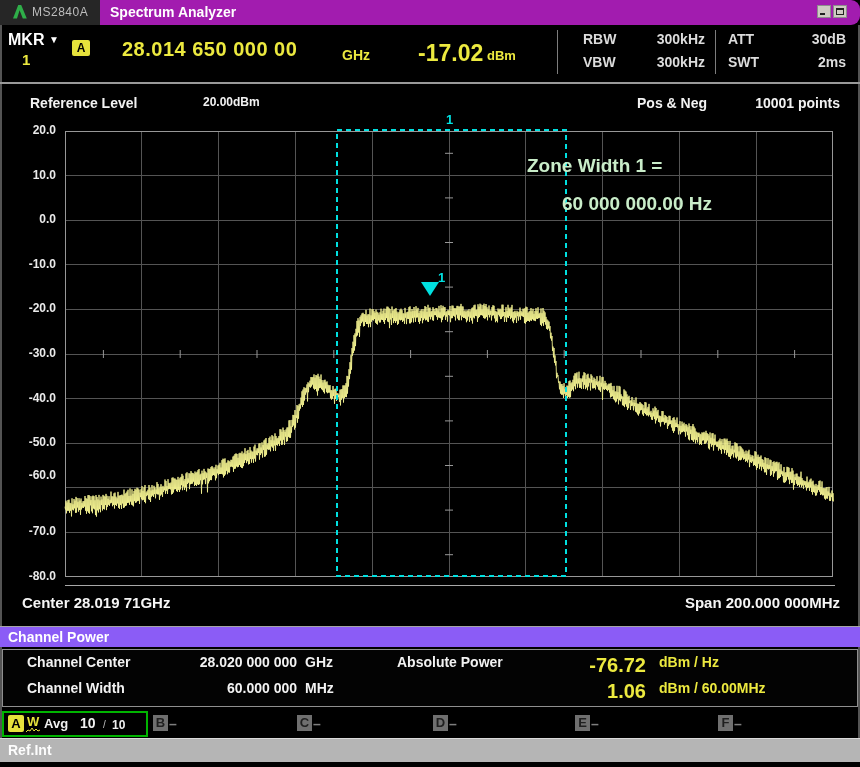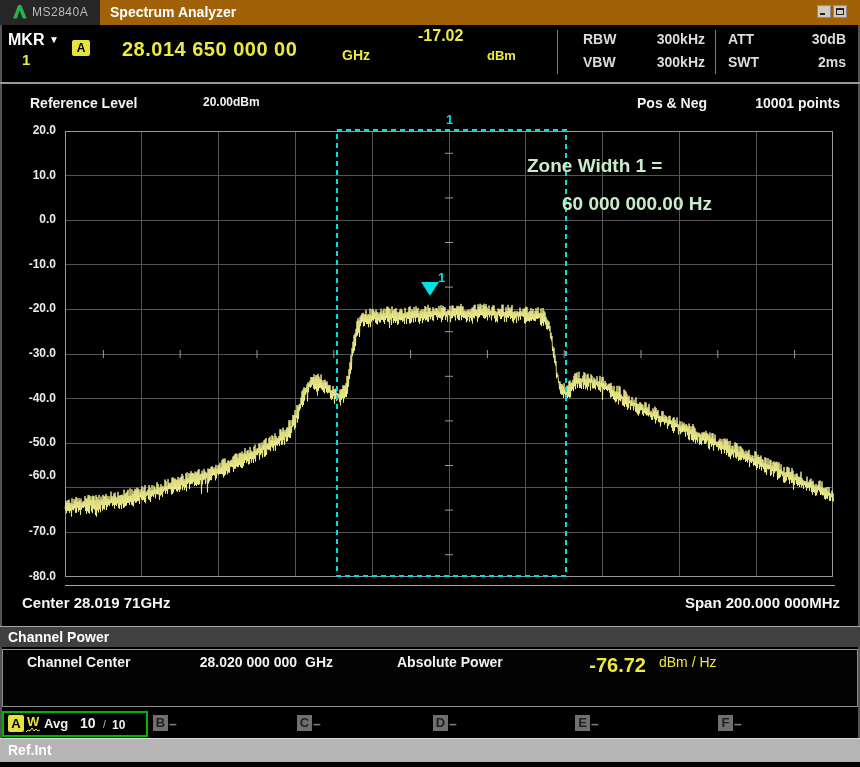--- a/index.html
+++ b/index.html
@@ -6,39 +6,39 @@
   html,body { background:#1a1a1a; }
   .screen {
     position:relative; width:860px; height:767px; background:#000;
     font-family:"Liberation Sans", sans-serif; overflow:hidden;
   }
 
   
   .frame { position:absolute; top:25px; height:713px; width:2px; background:#545454; }
 
   
-  .titlebar { position:absolute; top:0; left:0; width:860px; height:25px; background:#a16207; }
+  .titlebar { position:absolute; top:0; left:0; width:860px; height:25px; background:#a21caf;border-radius:9px; }
   .logo-area { position:absolute; top:0; left:0; width:100px; height:25px; background:#262626; }
   .logo { position:absolute; left:12px; top:4px; }
   .model { position:absolute; left:32px; top:5px; color:#bdbdbd; font-size:12px; letter-spacing:.5px; }
   .app-title { position:absolute; left:110px; top:4px; color:#fff; font-size:14px; font-weight:bold; }
   .winbtn { position:absolute; top:5px; width:14px; height:13px; background:#cfcbc3; border:1px solid #8d8d8d; }
   .winbtn.min::after { content:""; position:absolute; left:2px; right:5px; bottom:2px; height:2px; background:#222; }
   .winbtn.max::after { content:""; position:absolute; left:2px; top:2px; right:2px; bottom:2px; border:1px solid #222; border-top-width:2px; }
 
   
   .markerbar { position:absolute; top:25px; left:0; width:860px; height:59px; border-bottom:2px solid #9a9a9a; }
   .mkr-label { position:absolute; left:8px; top:6px; color:#fff; font-size:16px; font-weight:bold; }
   .mkr-drop  { color:#fff; font-size:10px; vertical-align:2px; }
   .mkr-num { position:absolute; left:22px; top:26px; color:#ece93f; font-size:15px; font-weight:bold; }
   .badge-a { position:absolute; left:72px; top:15px; width:18px; height:16px; background:#e6e23c; color:#000;
              font-size:12px; font-weight:bold; text-align:center; line-height:16px; border-radius:2px; }
   .freq-val { position:absolute; left:122px; top:13px; color:#ece93f; font-size:20px; font-weight:bold; letter-spacing:.5px; }
   .freq-unit { position:absolute; left:342px; top:22px; color:#ece93f; font-size:14px; font-weight:bold; }
-  .level-val { position:absolute; left:418px; top:2px; color:#ece93f; font-size:16px; font-weight:bold; }
+  .level-val { position:absolute; left:418px; top:15px; color:#ece93f; font-size:23px; font-weight:bold; }
   .level-unit { position:absolute; left:487px; top:23px; color:#ece93f; font-size:13px; font-weight:bold; }
   .vdiv { position:absolute; top:5px; width:1px; height:44px; background:#7d7d7d; }
   .set-label { position:absolute; color:#dcdcdc; font-size:14px; font-weight:bold; }
   .set-value { position:absolute; color:#dcdcdc; font-size:14px; font-weight:bold; text-align:right; }
 
   
   .graph { position:absolute; top:84px; left:0; width:860px; height:542px; }
   .ref-label { position:absolute; left:30px; top:11px; color:#f2f2f2; font-size:14px; font-weight:bold; }
   .ref-value { position:absolute; left:203px; top:11px; color:#f2f2f2; font-size:12px; font-weight:bold; }
   .det-mode { position:absolute; left:637px; top:11px; color:#f2f2f2; font-size:14px; font-weight:bold; }
@@ -48,30 +48,30 @@
   .plot svg { position:absolute; left:0; top:0; overflow:visible; }
   .zone-num { position:absolute; left:381px; top:-19px; color:#00e0e0; font-size:13px; font-weight:bold; }
   .marker-num { position:absolute; left:373px; top:139px; color:#00e0e0; font-size:13px; font-weight:bold; }
   .zone-line1 { position:absolute; left:527px; top:71px; color:#c9edc9; font-size:19px; font-weight:bold; }
   .zone-line2 { position:absolute; left:562px; top:109px; color:#c9edc9; font-size:19px; font-weight:bold; }
   .bottom-sep { position:absolute; left:65px; top:501px; width:770px; height:1px; background:#a8a8a8; }
   .center-label { position:absolute; left:22px; top:510px; color:#f5f5f5; font-size:15px; font-weight:bold; }
   .span-label { position:absolute; left:600px; width:240px; text-align:right; top:510px; color:#f5f5f5; font-size:15px; font-weight:bold; }
 
   
-  .chp-header { position:absolute; top:626px; left:0; width:860px; height:21px; background:#404040; border-top:1px solid #a6a6a6; }
+  .chp-header { position:absolute; top:626px; left:0; width:860px; height:21px; background:#8b5cf6; border-top:1px solid #a6a6a6; }
   .chp-header span { position:absolute; left:8px; top:2px; color:#fff; font-size:14px; font-weight:bold; }
   .chp-panel { position:absolute; top:649px; left:2px; width:856px; height:58px; border:1px solid #8f8f8f; background:#030303; }
   .chp-row { position:absolute; left:0; width:100%; height:22px; }
   .chp-label { position:absolute; left:24px; color:#f2f2f2; font-size:14px; font-weight:bold; }
   .chp-value { position:absolute; left:148px; width:146px; text-align:right; color:#f2f2f2; font-size:14px; font-weight:bold; }
   .chp-unit { position:absolute; left:302px; color:#f2f2f2; font-size:14px; font-weight:bold; }
   .chp-rlabel { position:absolute; left:394px; color:#f2f2f2; font-size:14px; font-weight:bold; }
   .chp-rvalue { position:absolute; left:558px; width:85px; text-align:right; color:#ece93f; font-size:20px; font-weight:bold; }
-  .chp-runit { position:absolute; left:656px; color:#ece93f; font-size:14px; font-weight:normal; }
+  .chp-runit { position:absolute; left:656px; color:#ece93f; font-size:14px; font-weight:bold; }
 
   
   .tracebar { position:absolute; top:710px; left:0; width:860px; height:28px; }
   .active-box { position:absolute; left:2px; top:1px; width:146px; height:26px; border:2px solid #00b400; }
   .tb-a { position:absolute; left:4px; top:2px; width:16px; height:17px; background:#e6e23c; color:#000;
           font-size:13px; font-weight:bold; text-align:center; line-height:17px; border-radius:2px; }
   .tb-w { position:absolute; left:23px; top:1px; color:#e6e23c; font-size:13px; font-weight:bold; }
   .tb-wave { position:absolute; left:22px; top:14px; }
   .tb-avg { position:absolute; left:40px; top:3px; color:#f0f0f0; font-size:13px; font-weight:bold; }
   .tb-count { position:absolute; left:76px; top:2px; color:#f0f0f0; font-size:14px; font-weight:bold; }
@@ -210,20 +210,28 @@
   </div>
   <div class="chp-panel">
     <div class="chp-row" style="top:4px">
       <span class="chp-label">Channel Center</span>
       <span class="chp-value">28.020 000 000</span>
       <span class="chp-unit">GHz</span>
       <span class="chp-rlabel">Absolute Power</span>
       <span class="chp-rvalue">-76.72</span>
       <span class="chp-runit">dBm / Hz</span>
     </div>
+    <div class="chp-row" style="top:30px">
+      <span class="chp-label">Channel Width</span>
+      <span class="chp-value">60.000 000</span>
+      <span class="chp-unit">MHz</span>
+      <span class="chp-rlabel"></span>
+      <span class="chp-rvalue">1.06</span>
+      <span class="chp-runit">dBm / 60.00MHz</span>
+    </div>
   </div>
 
   <div class="tracebar">
     <div class="active-box">
       <div class="tb-a">A</div>
       <div class="tb-w">W</div>
       <svg class="tb-wave" width="14" height="6" viewBox="0 0 14 6">
         <polyline points="0,5 2,3 4,4 6,1 8,4 10,2 12,4 14,3" fill="none" stroke="#e6e23c" stroke-width="1"></polyline>
       </svg>
       <div class="tb-avg">Avg</div>

